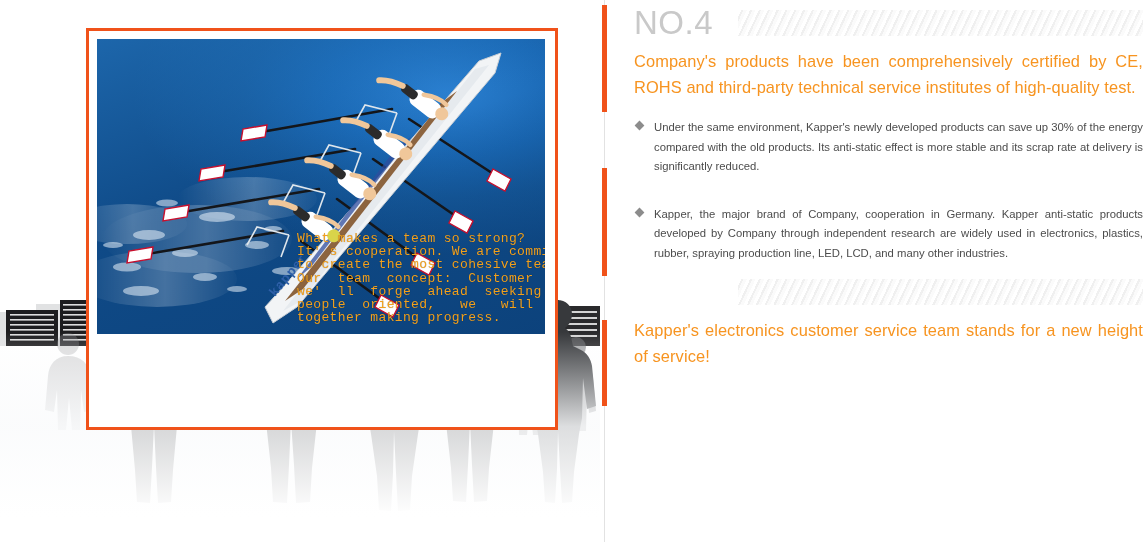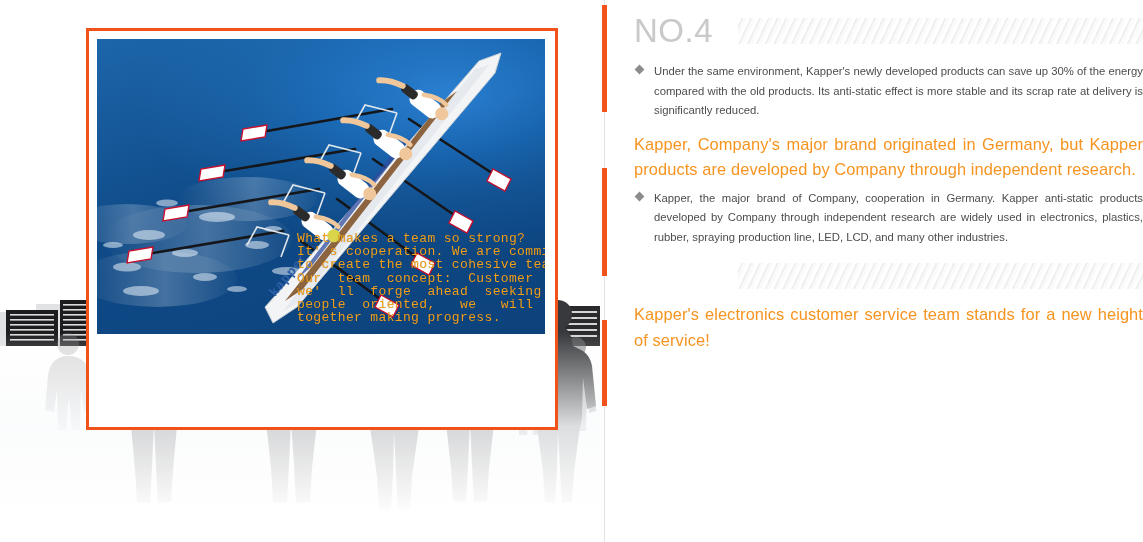--- a/index.html
+++ b/index.html
@@ -62,21 +62,21 @@
     position:absolute; left:104px; top:6px; right:0; height:26px;
     background:repeating-linear-gradient(115deg,
       #ffffff 0px, #ffffff 3px, #efefef 3px, #efefef 5px, #fafafa 5px, #fafafa 8px);
     opacity:.95;
   }
   .sec-title {
     color:#f79420; font-size:16.4px; line-height:25.5px;
     text-align:justify; text-align-last:left; letter-spacing:.1px;
     margin-top:1px;
   }
-  .sec-body { display:flex; margin-top:6px; }
+  .sec-body { display:flex; margin-top:18px; }
   .bullet { flex:0 0 auto; width:20px; padding-top:2px; }
   .bullet svg { display:block; }
   .sec-text {
     flex:1 1 auto; color:#4c4c4c; font-size:11.3px; line-height:19.5px;
     text-align:justify; text-align-last:left;
   }
 </style>
 </head>
 <body>
 
@@ -402,37 +402,37 @@
 
   <div id="right-panel">
 
     <div class="rail"></div>
     <div class="rail-seg" style="top:5px; height:107px;"></div>
     <div class="rail-seg" style="top:168px; height:108px;"></div>
     <div class="rail-seg" style="top:320px; height:86px;"></div>
 
     <div class="sections">
 
-      <div class="section" style="padding-top:12px;">
+      <div class="section" style="padding-top:4px;">
         <div class="sec-head">
           <div class="sec-no">NO.4</div>
           <div class="sec-hatch"></div>
         </div>
+        <div class="sec-title">Company's products have been comprehensively certified by CE, ROHS and third-party technical service institutes of high-quality test.</div>
         <div class="sec-body">
           <div class="bullet">
             <svg width="11" height="11" viewBox="0 0 11 11">
                 <path d="M5.5 0.6 L10.4 5.5 L5.5 10.4 L0.6 5.5 Z" fill="#8c8c8c"></path>
               </svg>
           </div>
           <div class="sec-text">Under the same environment, Kapper's newly developed products can save up 30% of the energy compared with the old products. Its anti-static effect is more stable and its scrap rate at delivery is significantly reduced.</div>
         </div>
       </div>
 
       <div class="section" style="padding-top:10px;">
-        <div class="sec-title">Kapper, Company's major brand originated in Germany, but Kapper products are developed by Company through independent research.</div>
         <div class="sec-body">
           <div class="bullet">
             <svg width="11" height="11" viewBox="0 0 11 11">
                 <path d="M5.5 0.6 L10.4 5.5 L5.5 10.4 L0.6 5.5 Z" fill="#8c8c8c"></path>
               </svg>
           </div>
           <div class="sec-text">Kapper, the major brand of Company, cooperation in Germany. Kapper anti-static products developed by Company through independent research are widely used in electronics, plastics, rubber, spraying production line, LED, LCD, and many other industries.</div>
         </div>
       </div>
 

